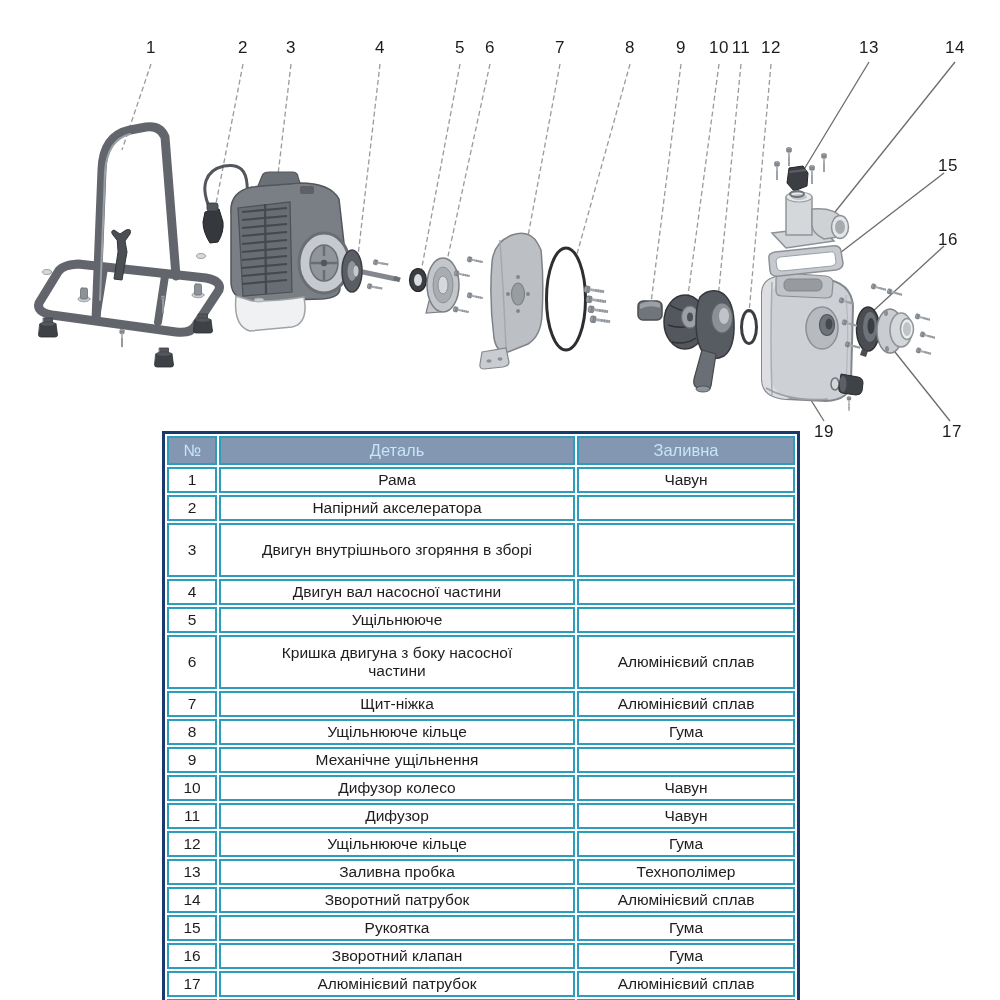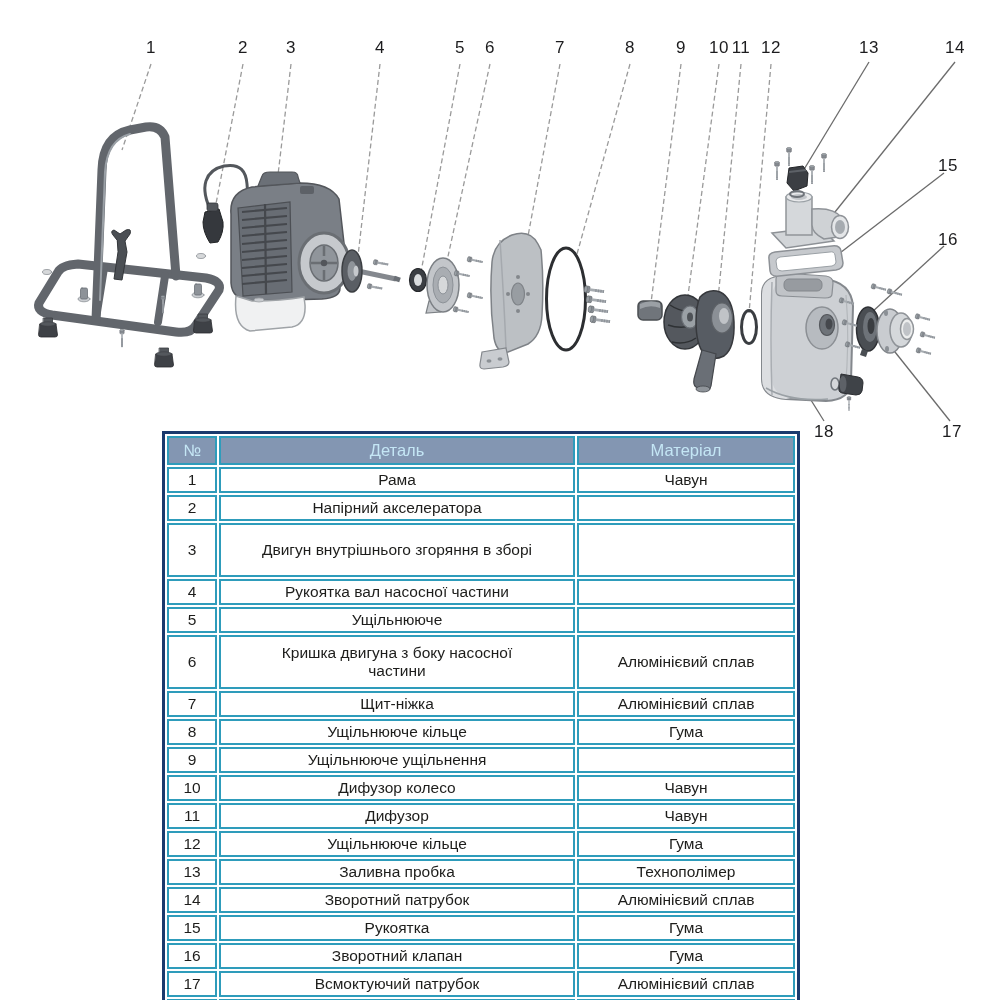--- a/index.html
+++ b/index.html
@@ -285,55 +285,55 @@
       <div class="callout" style="left: 630px; top: 48px;">8</div>
       <div class="callout" style="left: 681px; top: 48px;">9</div>
       <div class="callout" style="left: 719px; top: 48px;">10</div>
       <div class="callout" style="left: 741px; top: 48px;">11</div>
       <div class="callout" style="left: 771px; top: 48px;">12</div>
       <div class="callout" style="left: 869px; top: 48px;">13</div>
       <div class="callout" style="left: 955px; top: 48px;">14</div>
       <div class="callout" style="left: 948px; top: 166px;">15</div>
       <div class="callout" style="left: 948px; top: 240px;">16</div>
       <div class="callout" style="left: 952px; top: 432px;">17</div>
-      <div class="callout" style="left: 824px; top: 432px;">18</div>
+      <div class="callout" style="left: 824px; top: 432px;">19</div>
     </div>
 
   <table id="parts-table">
     <colgroup>
       <col style="width:50px">
         <col style="width:356px">
         <col style="width:218px">
     </colgroup>
     <thead>
       <tr>
         <td>№</td>
         <td>Деталь</td>
-        <td>Матеріал</td>
+        <td>Заливна</td>
       </tr>
     </thead>
     <tbody id="parts-table-body">
         <tr>
           <td>1</td>
           <td>Рама</td>
           <td>Чавун</td>
         </tr>
         <tr>
           <td>2</td>
           <td>Напірний акселератора</td>
           <td></td>
         </tr>
         <tr class="tall">
           <td>3</td>
           <td>Двигун внутрішнього згоряння в зборі</td>
           <td></td>
         </tr>
         <tr>
           <td>4</td>
-          <td>Рукоятка вал насосної частини</td>
+          <td>Двигун вал насосної частини</td>
           <td></td>
         </tr>
         <tr>
           <td>5</td>
           <td>Ущільнююче</td>
           <td></td>
         </tr>
         <tr class="tall">
           <td>6</td>
           <td><span class="wrap-limit">Кришка двигуна з боку насосної частини</span></td>
@@ -344,21 +344,21 @@
           <td>Щит-ніжка</td>
           <td>Алюмінієвий сплав</td>
         </tr>
         <tr>
           <td>8</td>
           <td>Ущільнююче кільце</td>
           <td>Гума</td>
         </tr>
         <tr>
           <td>9</td>
-          <td>Ущільнююче ущільнення</td>
+          <td>Механічне ущільнення</td>
           <td></td>
         </tr>
         <tr>
           <td>10</td>
           <td>Дифузор колесо</td>
           <td>Чавун</td>
         </tr>
         <tr>
           <td>11</td>
           <td>Дифузор</td>
@@ -384,21 +384,21 @@
           <td>Рукоятка</td>
           <td>Гума</td>
         </tr>
         <tr>
           <td>16</td>
           <td>Зворотний клапан</td>
           <td>Гума</td>
         </tr>
         <tr>
           <td>17</td>
-          <td>Всмоктуючий патрубок</td>
+          <td>Алюмінієвий патрубок</td>
           <td>Алюмінієвий сплав</td>
         </tr>
         <tr>
           <td>18</td>
           <td>Корпус насоса</td>
           <td>Алюмінієвий сплав</td>
         </tr>
       </tbody>
   </table>
 </div>

